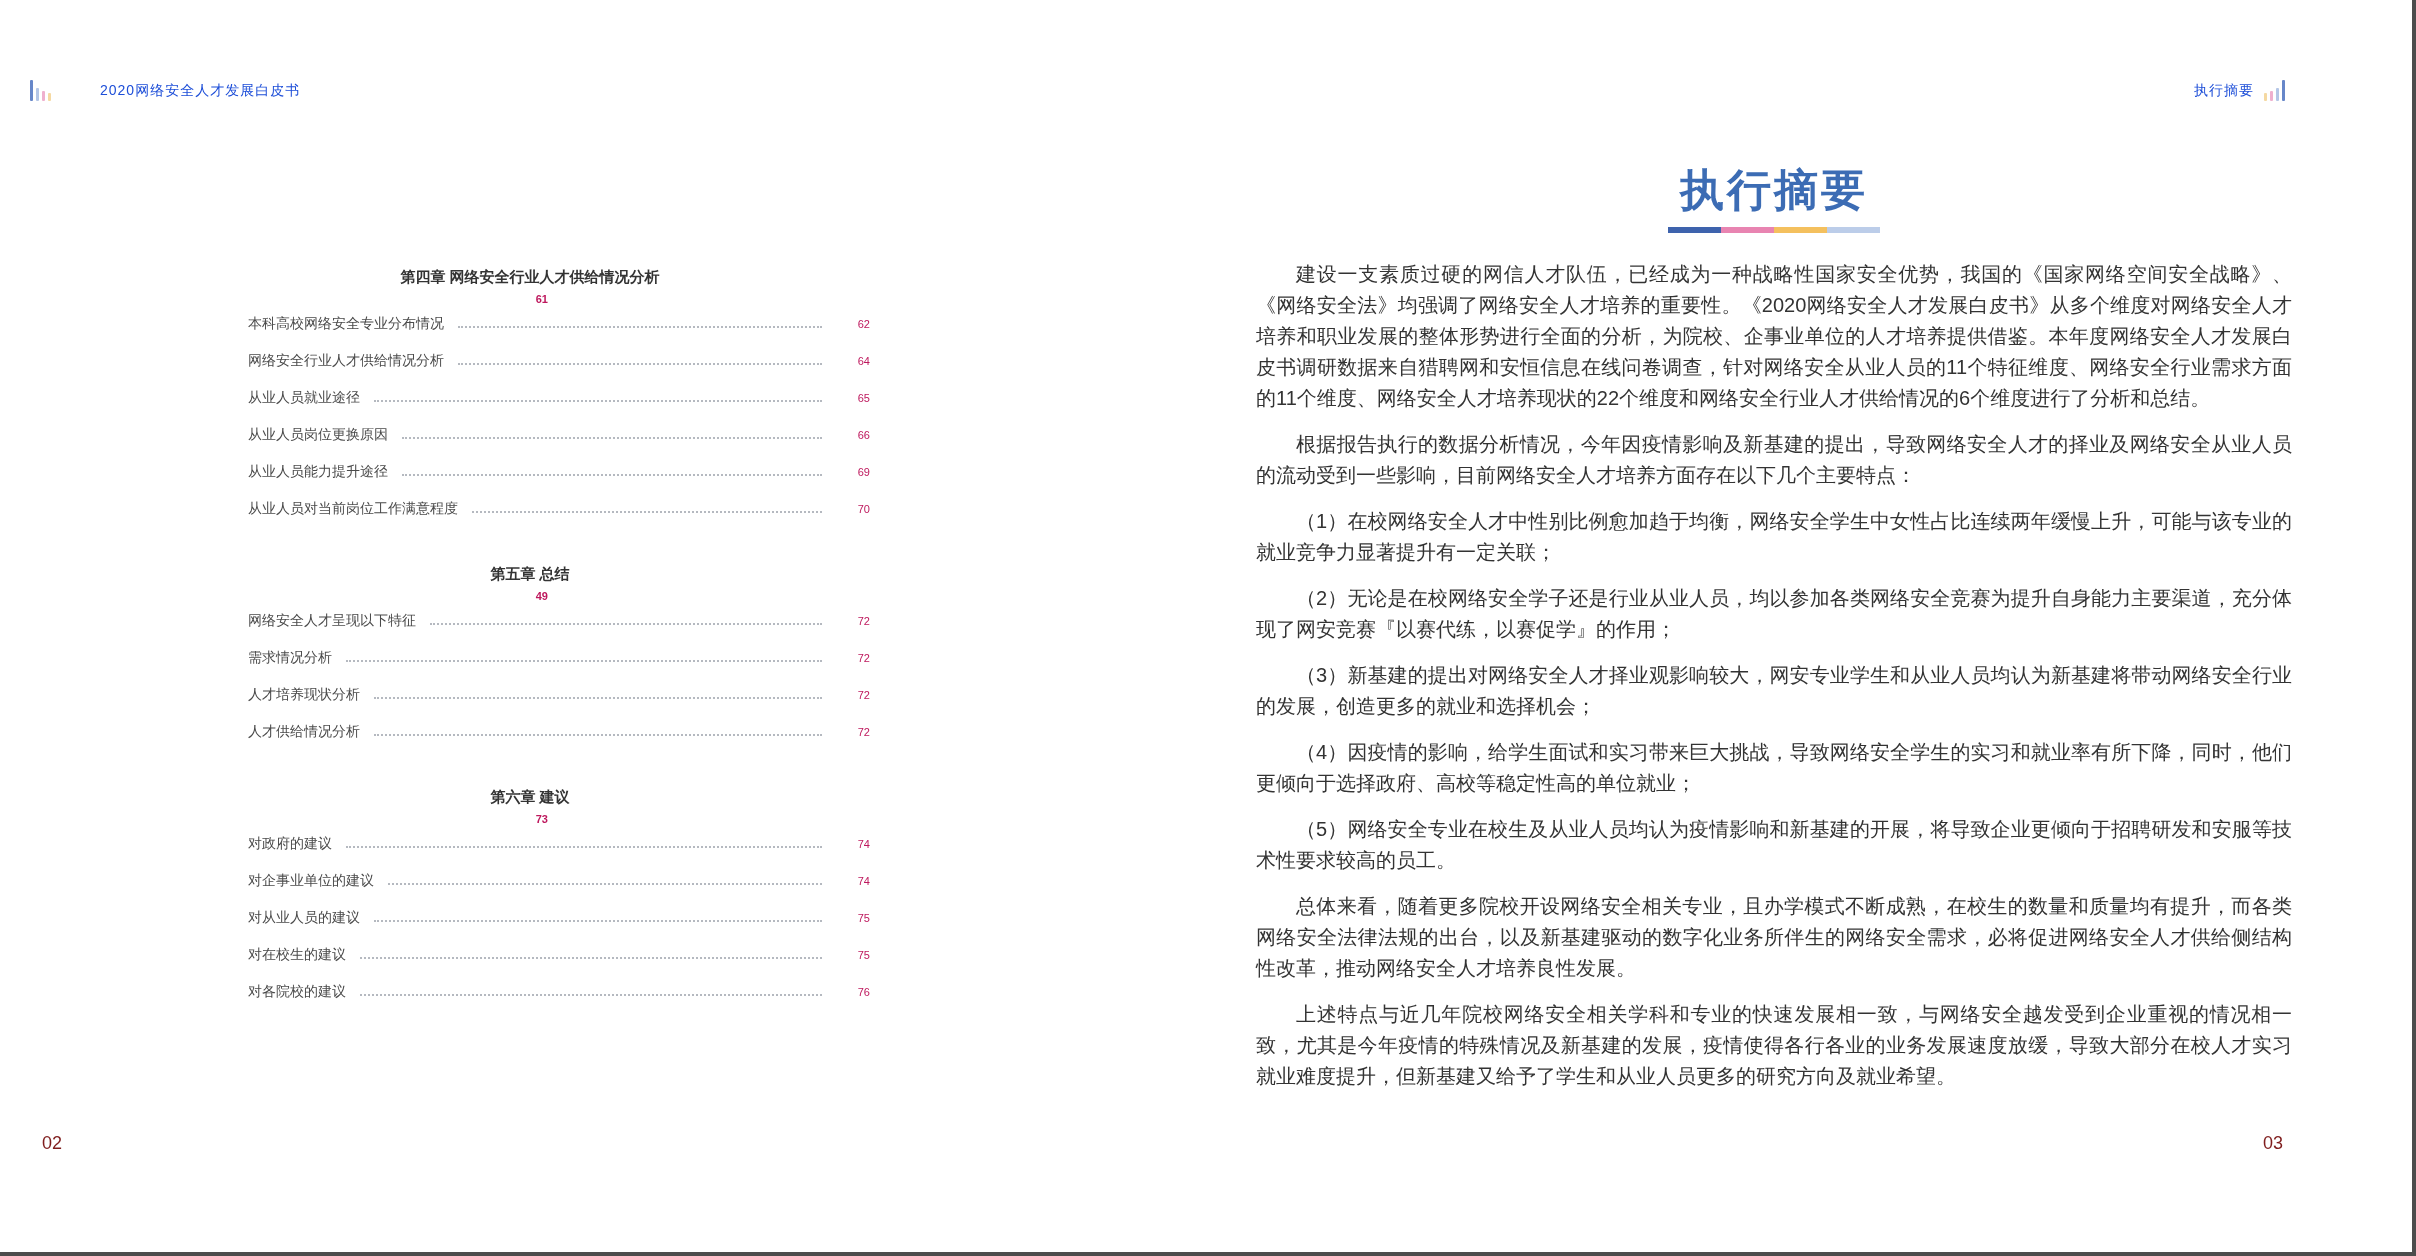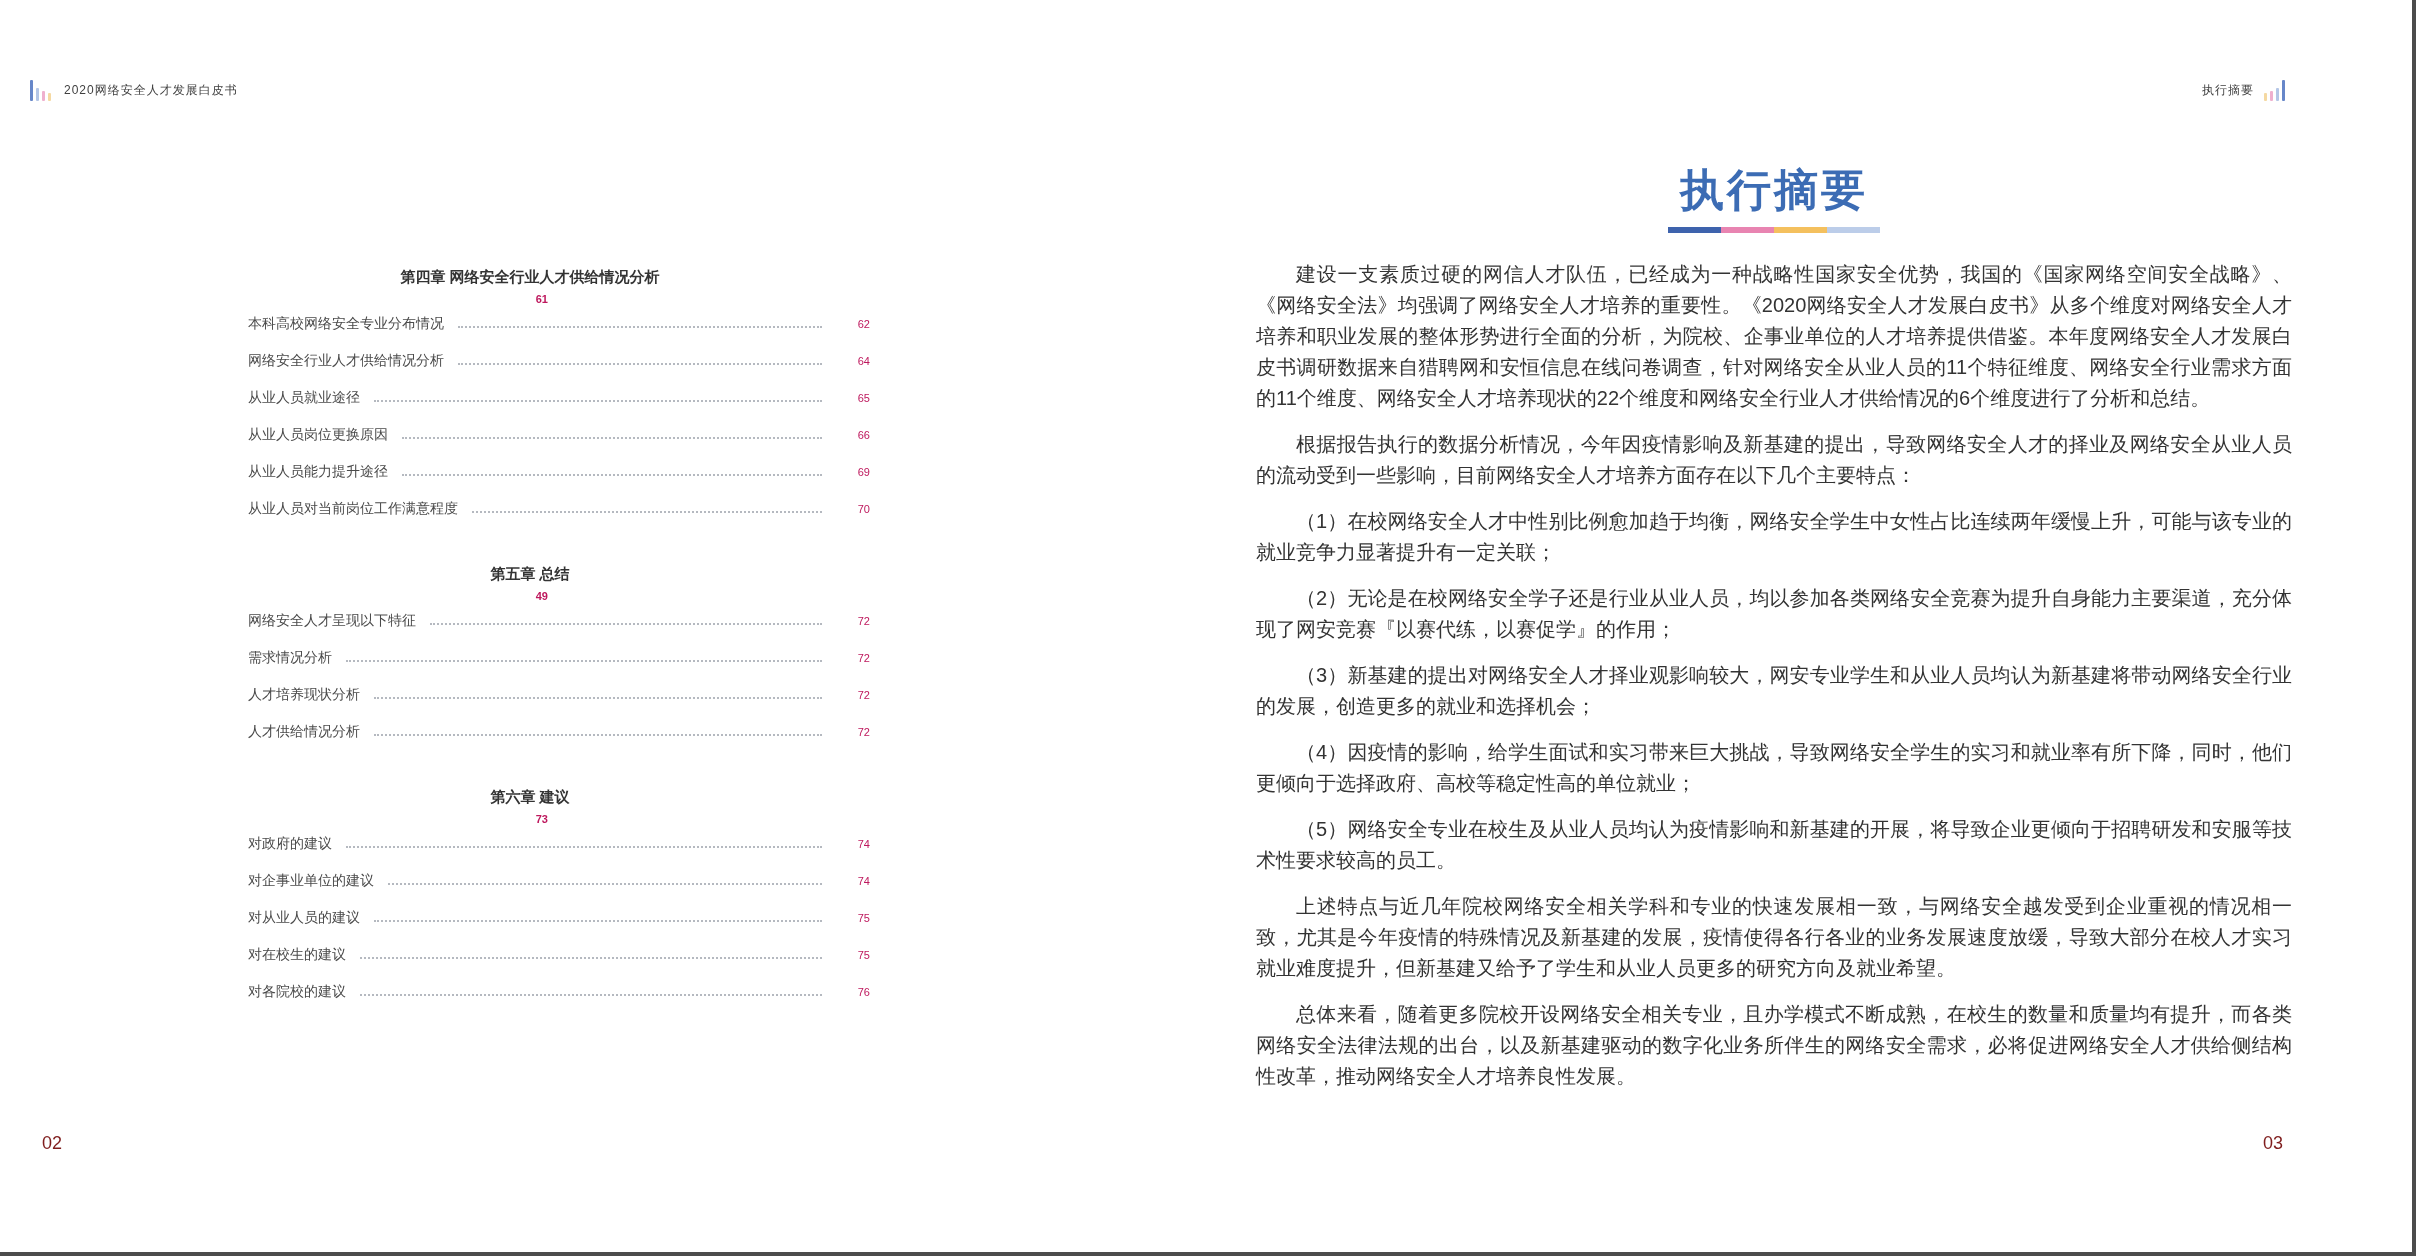--- a/index.html
+++ b/index.html
@@ -17,21 +17,21 @@
 
   
   .header-left {
     position:absolute; left:30px; top:80px;
     display:flex; align-items:center; gap:13px;
   }
   .header-right {
     position:absolute; right:131px; top:80px;
     display:flex; align-items:center; gap:10px;
   }
-  .header-title { font-size:12px; color:#404040; letter-spacing:1px; }
+  .header-title { font-size:14px; color:#1d4ed8; letter-spacing:1px;margin-left:36px; }
   .bars-icon { display:flex; align-items:flex-end; gap:3px; }
   .bars-icon span { width:3px; display:block; border-radius:1px; }
   .bars-icon .b1 { height:21px; }
   .bars-icon .b2 { height:13px; }
   .bars-icon .b3 { height:10px; }
   .bars-icon .b4 { height:8px;  }
 
   
   .toc { position:absolute; left:190px; top:268px; width:680px; }
   .toc-group + .toc-group { margin-top:38px; }
@@ -194,22 +194,22 @@
       <span style="background: rgb(188, 205, 233);"></span>
   </div>
   <div class="summary-body">
     <p>建设一支素质过硬的网信人才队伍，已经成为一种战略性国家安全优势，我国的《国家网络空间安全战略》、《网络安全法》均强调了网络安全人才培养的重要性。《2020网络安全人才发展白皮书》从多个维度对网络安全人才培养和职业发展的整体形势进行全面的分析，为院校、企事业单位的人才培养提供借鉴。本年度网络安全人才发展白皮书调研数据来自猎聘网和安恒信息在线问卷调查，针对网络安全从业人员的11个特征维度、网络安全行业需求方面的11个维度、网络安全人才培养现状的22个维度和网络安全行业人才供给情况的6个维度进行了分析和总结。</p>
       <p>根据报告执行的数据分析情况，今年因疫情影响及新基建的提出，导致网络安全人才的择业及网络安全从业人员的流动受到一些影响，目前网络安全人才培养方面存在以下几个主要特点：</p>
       <p>（1）在校网络安全人才中性别比例愈加趋于均衡，网络安全学生中女性占比连续两年缓慢上升，可能与该专业的就业竞争力显著提升有一定关联；</p>
       <p>（2）无论是在校网络安全学子还是行业从业人员，均以参加各类网络安全竞赛为提升自身能力主要渠道，充分体现了网安竞赛『以赛代练，以赛促学』的作用；</p>
       <p>（3）新基建的提出对网络安全人才择业观影响较大，网安专业学生和从业人员均认为新基建将带动网络安全行业的发展，创造更多的就业和选择机会；</p>
       <p>（4）因疫情的影响，给学生面试和实习带来巨大挑战，导致网络安全学生的实习和就业率有所下降，同时，他们更倾向于选择政府、高校等稳定性高的单位就业；</p>
       <p>（5）网络安全专业在校生及从业人员均认为疫情影响和新基建的开展，将导致企业更倾向于招聘研发和安服等技术性要求较高的员工。</p>
+      <p>总体来看，随着更多院校开设网络安全相关专业，且办学模式不断成熟，在校生的数量和质量均有提升，而各类网络安全法律法规的出台，以及新基建驱动的数字化业务所伴生的网络安全需求，必将促进网络安全人才供给侧结构性改革，推动网络安全人才培养良性发展。</p>
       <p>上述特点与近几年院校网络安全相关学科和专业的快速发展相一致，与网络安全越发受到企业重视的情况相一致，尤其是今年疫情的特殊情况及新基建的发展，疫情使得各行各业的业务发展速度放缓，导致大部分在校人才实习就业难度提升，但新基建又给予了学生和从业人员更多的研究方向及就业希望。</p>
-      <p>总体来看，随着更多院校开设网络安全相关专业，且办学模式不断成熟，在校生的数量和质量均有提升，而各类网络安全法律法规的出台，以及新基建驱动的数字化业务所伴生的网络安全需求，必将促进网络安全人才供给侧结构性改革，推动网络安全人才培养良性发展。</p>
   </div>
 </div>
 
 <div class="folio folio-left">02</div>
 <div class="folio folio-right">03</div>
 
 <div class="edge-right"></div>
 <div class="edge-bottom"></div>
 
 </body></html>

